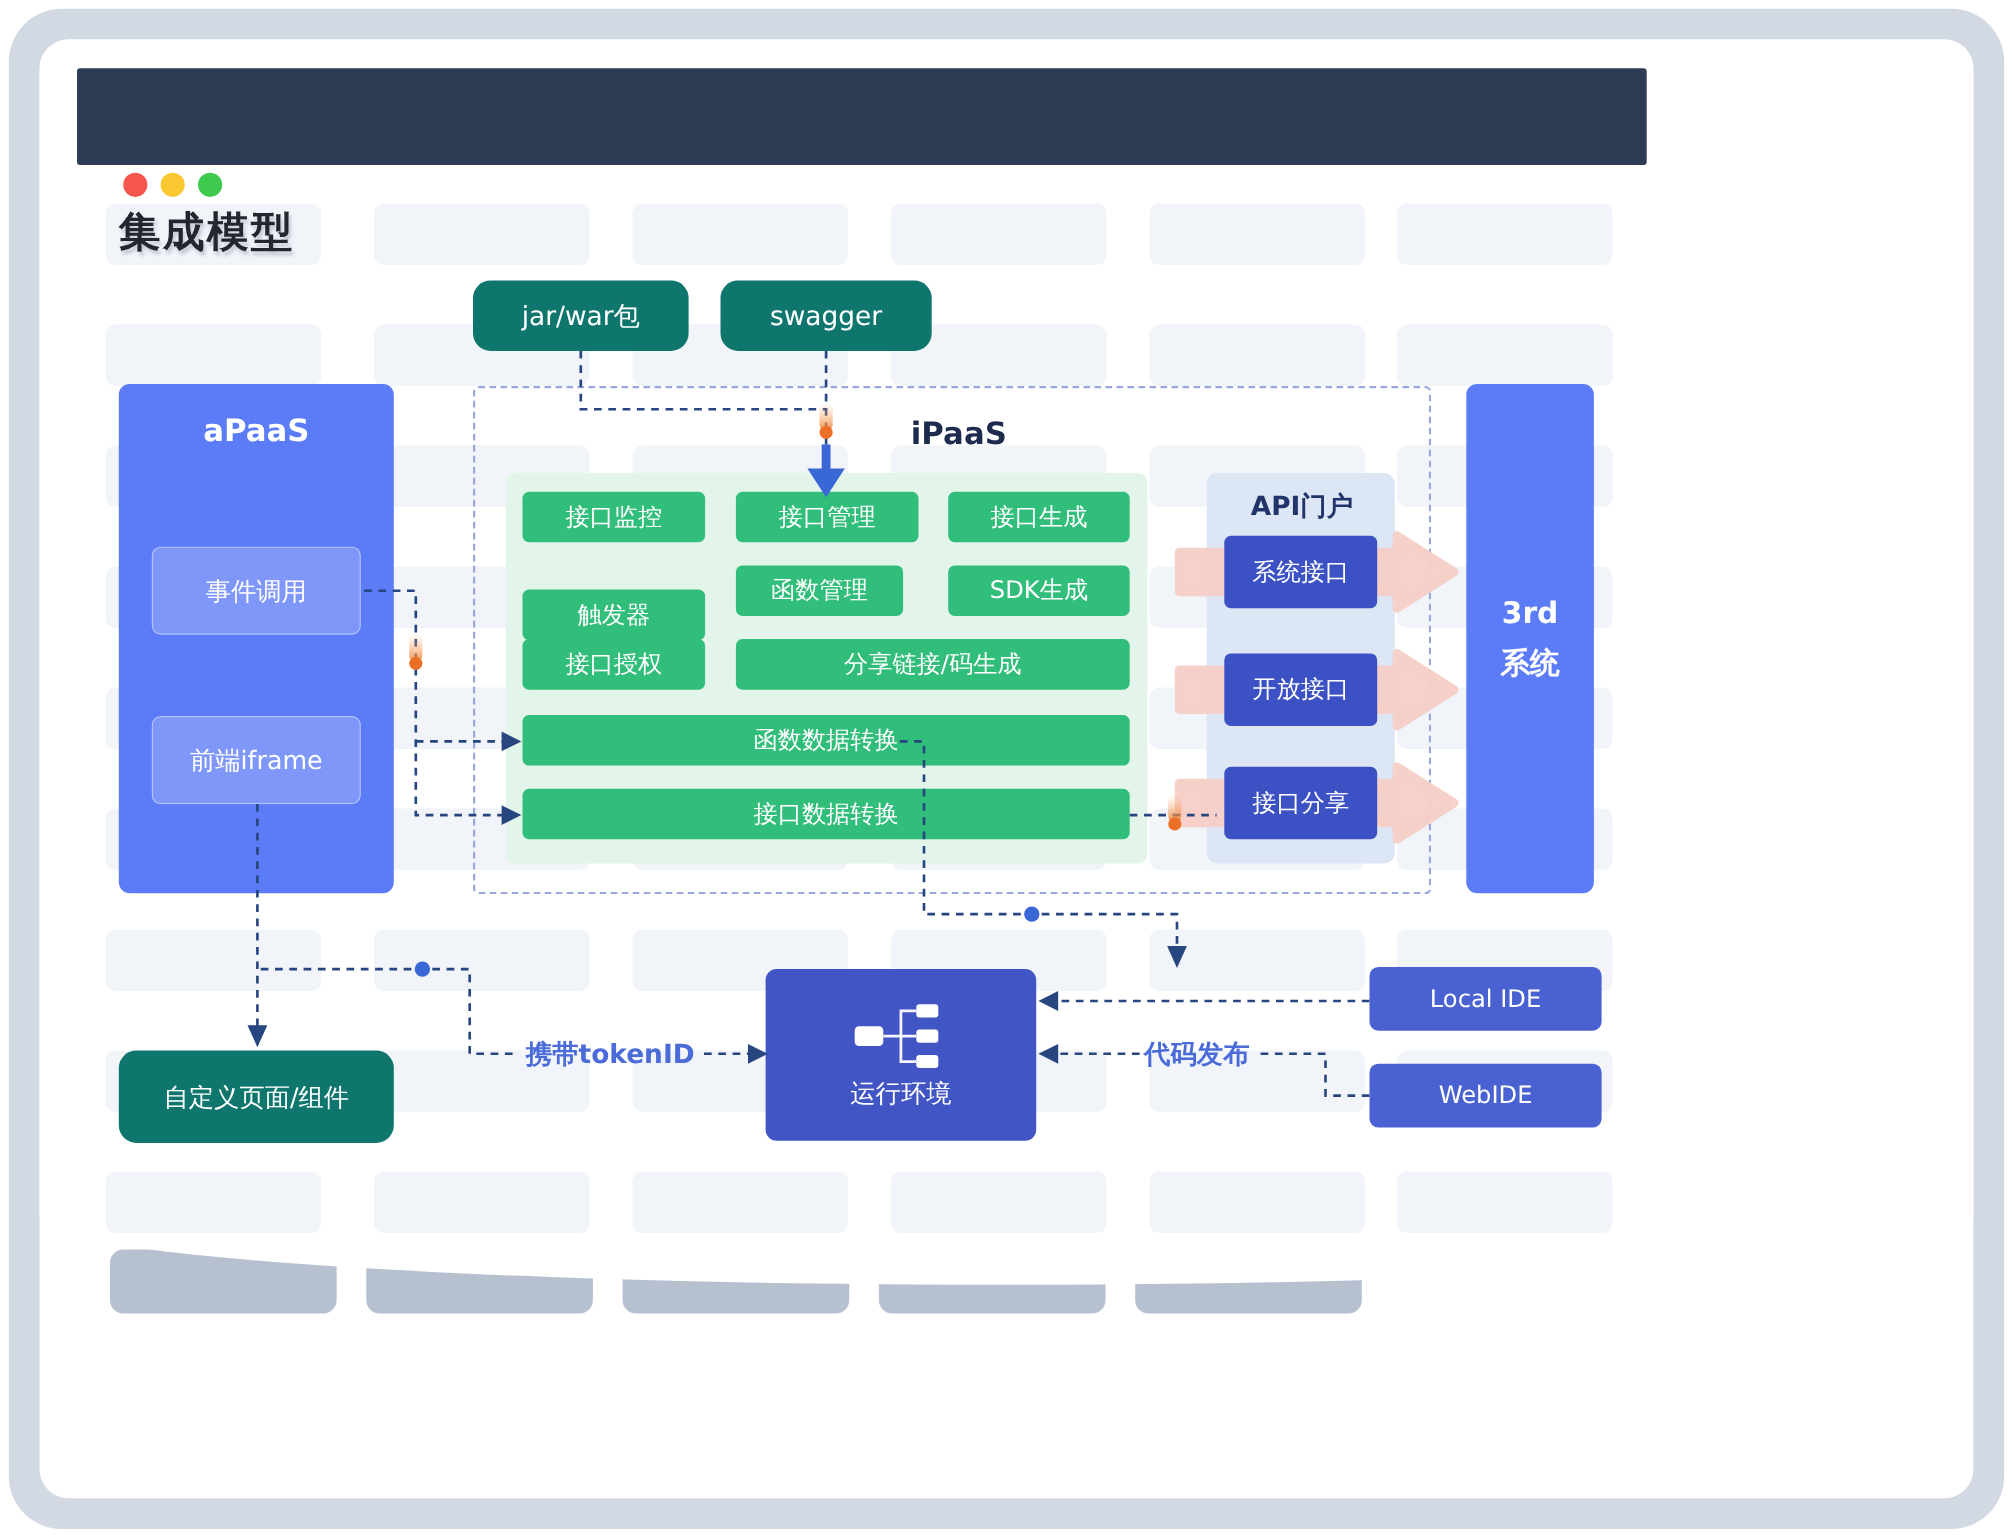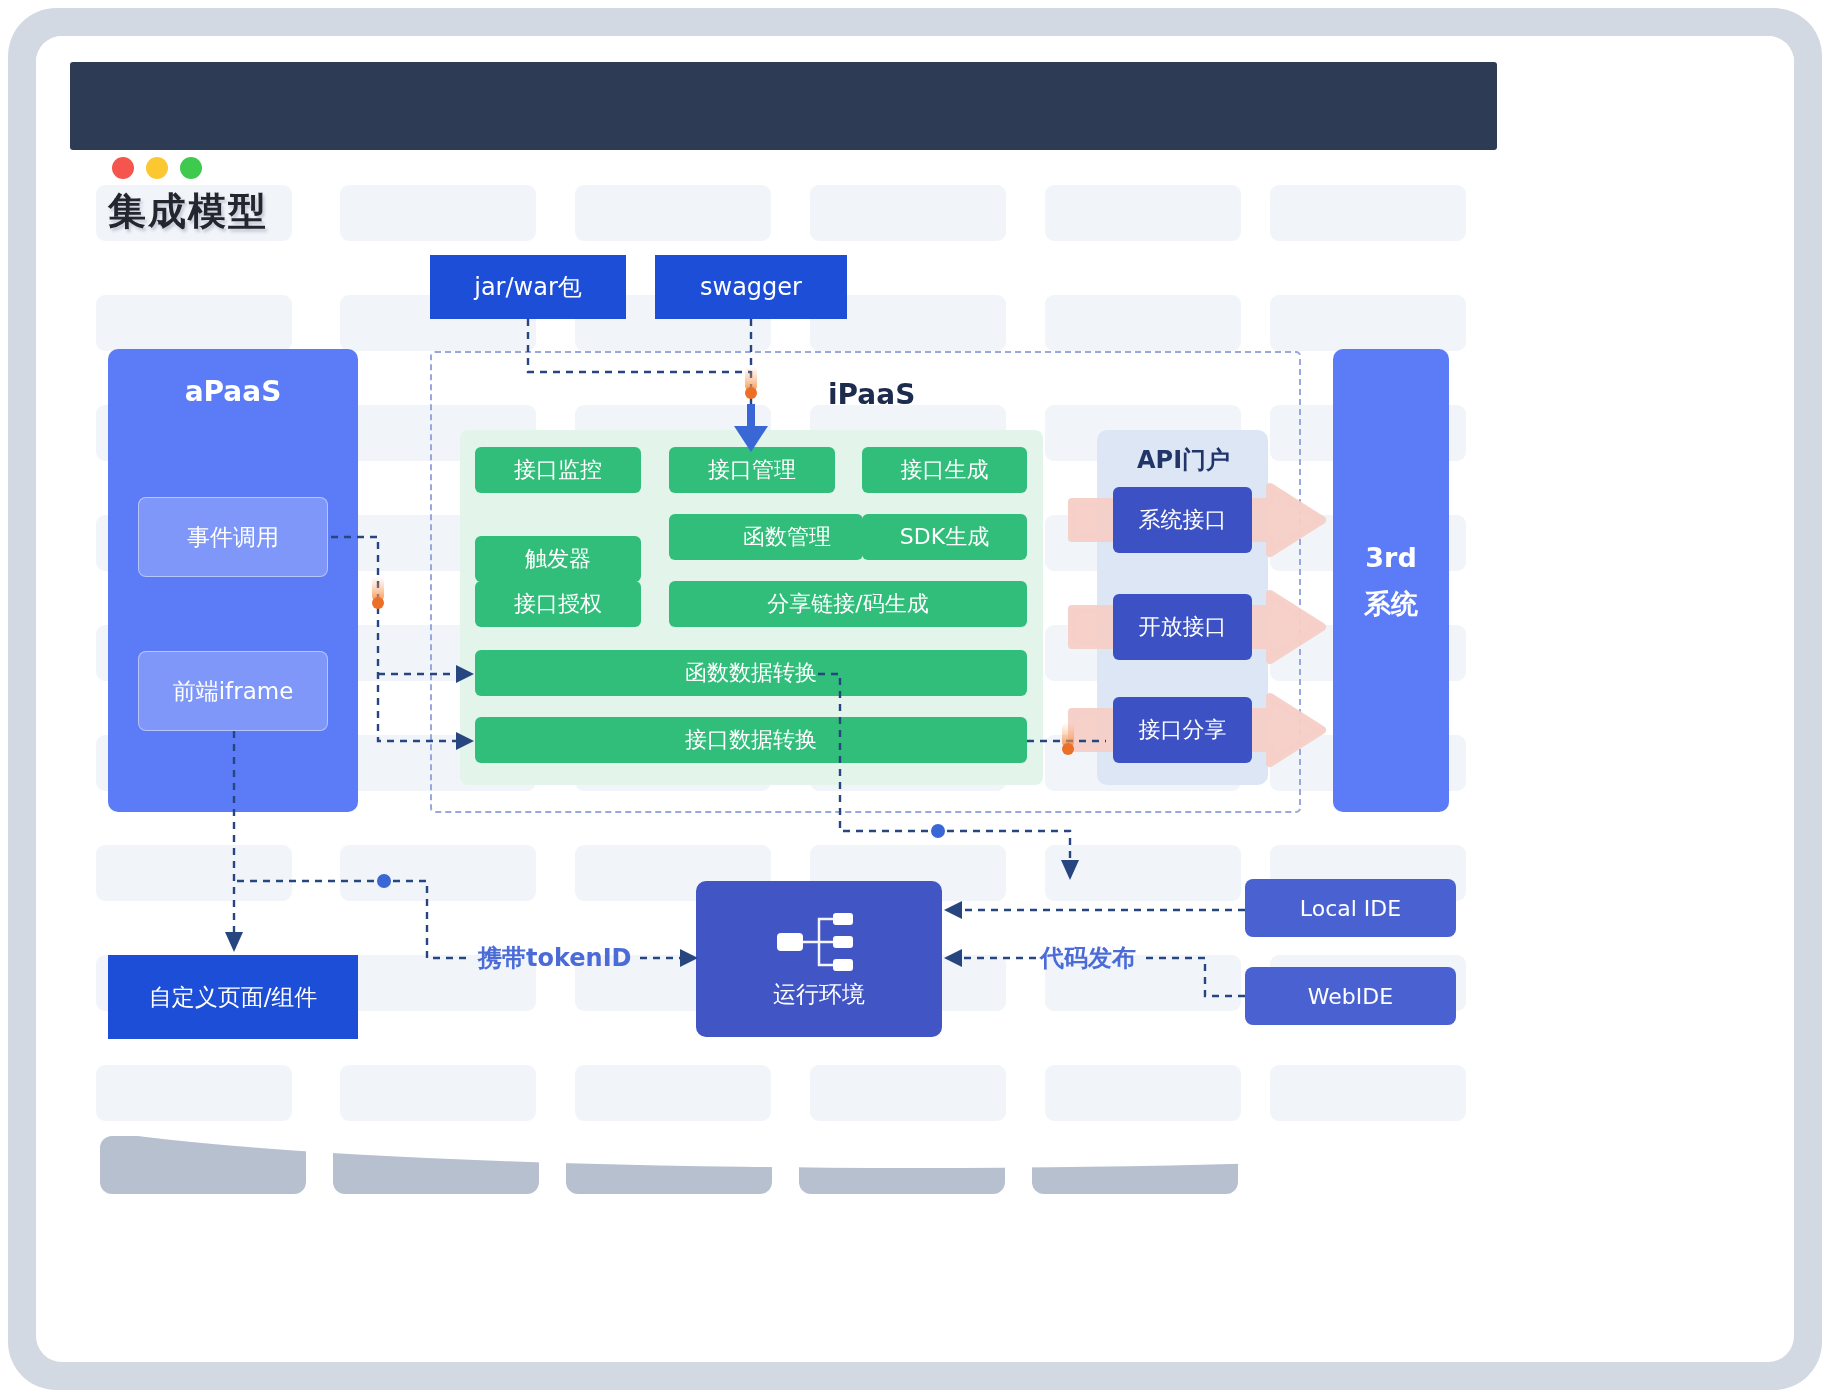--- a/index.html
+++ b/index.html
@@ -17,21 +17,21 @@
   .skeleton{left:36px;top:36px;width:1758px;height:1100px;z-index:5;overflow:hidden;}
   .sk{position:absolute;width:196px;height:56px;border-radius:9px;background:#f1f4f9;}
   
   .titlebar{left:70px;top:62px;width:1427px;height:88px;background:#2d3b54;border-radius:3px;z-index:6;}
   .dot{position:absolute;top:95px;width:22px;height:22px;border-radius:50%;}
   
   .title{left:108px;top:186px;font-size:38px;font-weight:900;color:#23262e;z-index:10;
     letter-spacing:2px;text-shadow:2px 3px 3px rgba(140,150,170,.45);margin:0;}
   
   .node{position:absolute;display:flex;align-items:center;justify-content:center;color:#fff;z-index:10;box-sizing:border-box;text-align:center;}
-  .blue{background:#1d4ed8;border-radius:0;font-size:23px;}
+  .blue{background:#0f766e;border-radius:16px;font-size:23px;}
   .blue-lg{background:#5b7cf6;border-radius:10px;}
   .sub{background:#7e97f8;border:1px solid rgba(255,255,255,.45);border-radius:8px;font-size:23px;}
   .green-wrap{left:460px;top:430px;width:583px;height:355px;background:#e3f5eb;border-radius:8px;z-index:10;}
   .gbtn{position:absolute;height:46px;background:#31bd7a;border-radius:6px;color:#fff;font-size:22px;
     display:flex;align-items:center;justify-content:center;z-index:11;}
   .dashed-box{left:430px;top:351px;width:867px;height:458px;border:2px dashed #98a7dd;border-radius:5px;z-index:9;}
   .section-label{position:absolute;font-weight:800;color:#1d2c4e;z-index:12;}
   .portal{left:1097px;top:430px;width:171px;height:355px;background:#dde6f5;border-radius:10px;z-index:10;}
   .portal-arrows{left:1060px;top:430px;z-index:11;}
   .pbox{position:absolute;left:1113px;width:139px;height:66px;background:#3c52c4;border-radius:6px;color:#fff;
@@ -135,21 +135,21 @@
 <div class="node sub" style="left:138px;top:651px;width:190px;height:80px;">前端iframe</div>
 
 <div class="abs dashed-box"></div>
 <span class="section-label ipaas-title" style="left:828px;top:378px;">iPaaS</span>
 
 <div class="abs green-wrap"></div>
 <div class="gbtn" style="left:475px;top:447px;width:166px;">接口监控</div>
 <div class="gbtn" style="left:669px;top:447px;width:166px;">接口管理</div>
 <div class="gbtn" style="left:862px;top:447px;width:165px;">接口生成</div>
 <div class="gbtn" style="left:475px;top:514px;width:166px;margin-top:22px;">触发器</div>
-<div class="gbtn" style="left:669px;top:514px;width:152px;padding-left:42px;">函数管理</div>
+<div class="gbtn" style="left:669px;top:514px;width:152px;">函数管理</div>
 <div class="gbtn" style="left:862px;top:514px;width:165px;">SDK生成</div>
 <div class="gbtn" style="left:475px;top:581px;width:166px;">接口授权</div>
 <div class="gbtn" style="left:669px;top:581px;width:358px;">分享链接/码生成</div>
 <div class="gbtn" style="left:475px;top:650px;width:552px;">函数数据转换</div>
 <div class="gbtn" style="left:475px;top:717px;width:552px;">接口数据转换</div>
 
 <div class="abs portal"></div>
 <span class="section-label" style="left:1137px;top:444px;font-size:24px;color:#22356b;">API门户</span>
 <svg class="abs portal-arrows" width="275" height="355" viewBox="0 0 275 355">
   <g fill="#f4cfc7" stroke="#f4cfc7" stroke-width="8" stroke-linejoin="round" fill-opacity="0.95" stroke-opacity="0.95">

